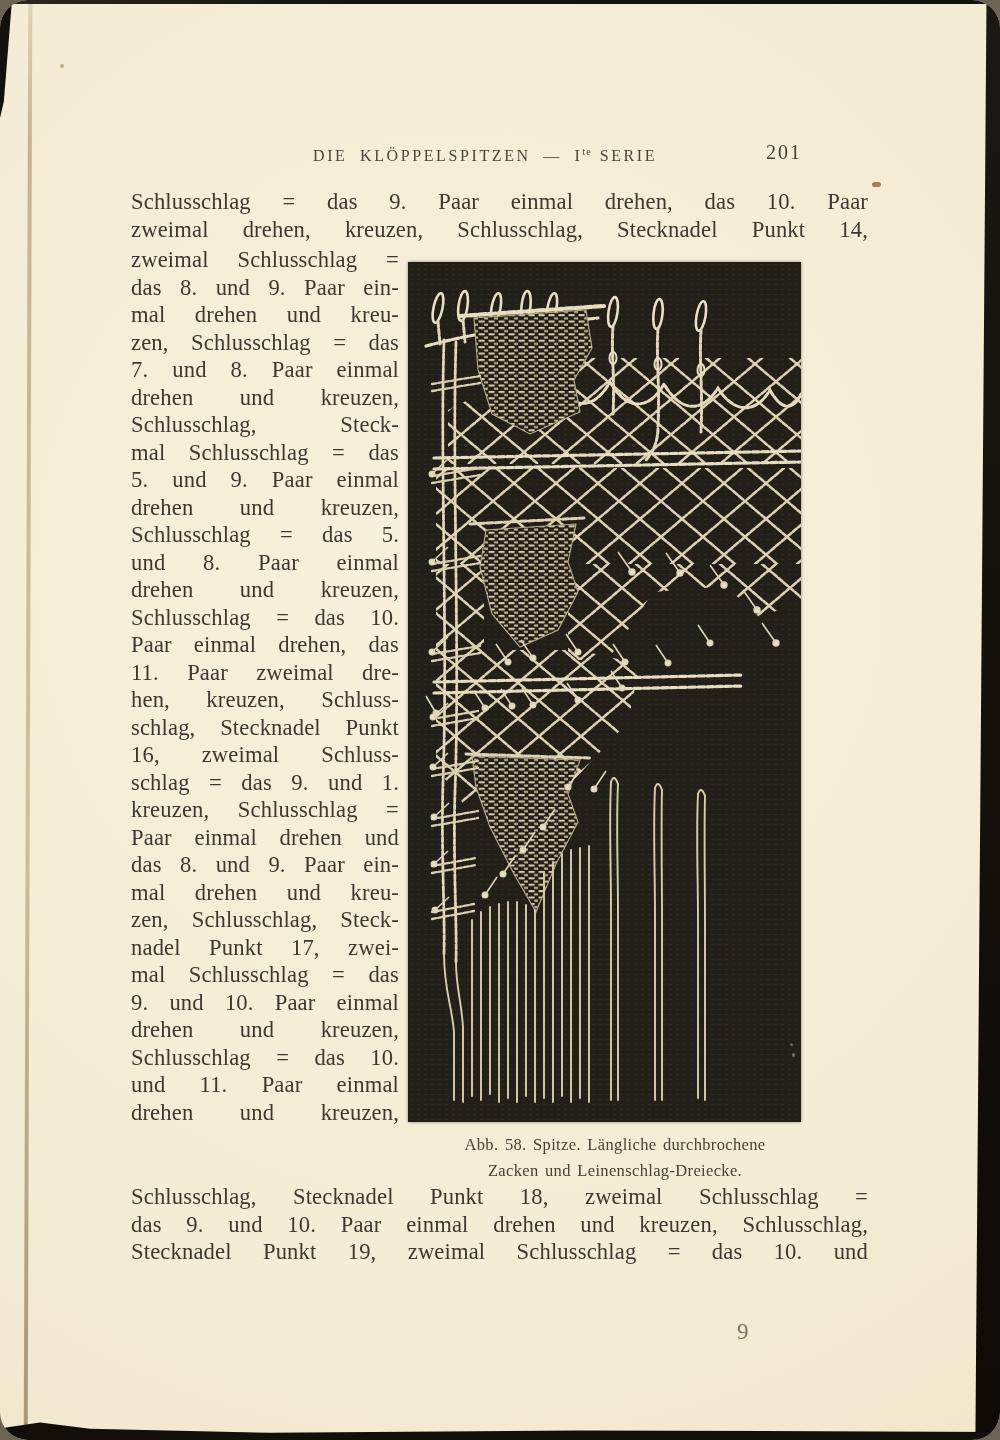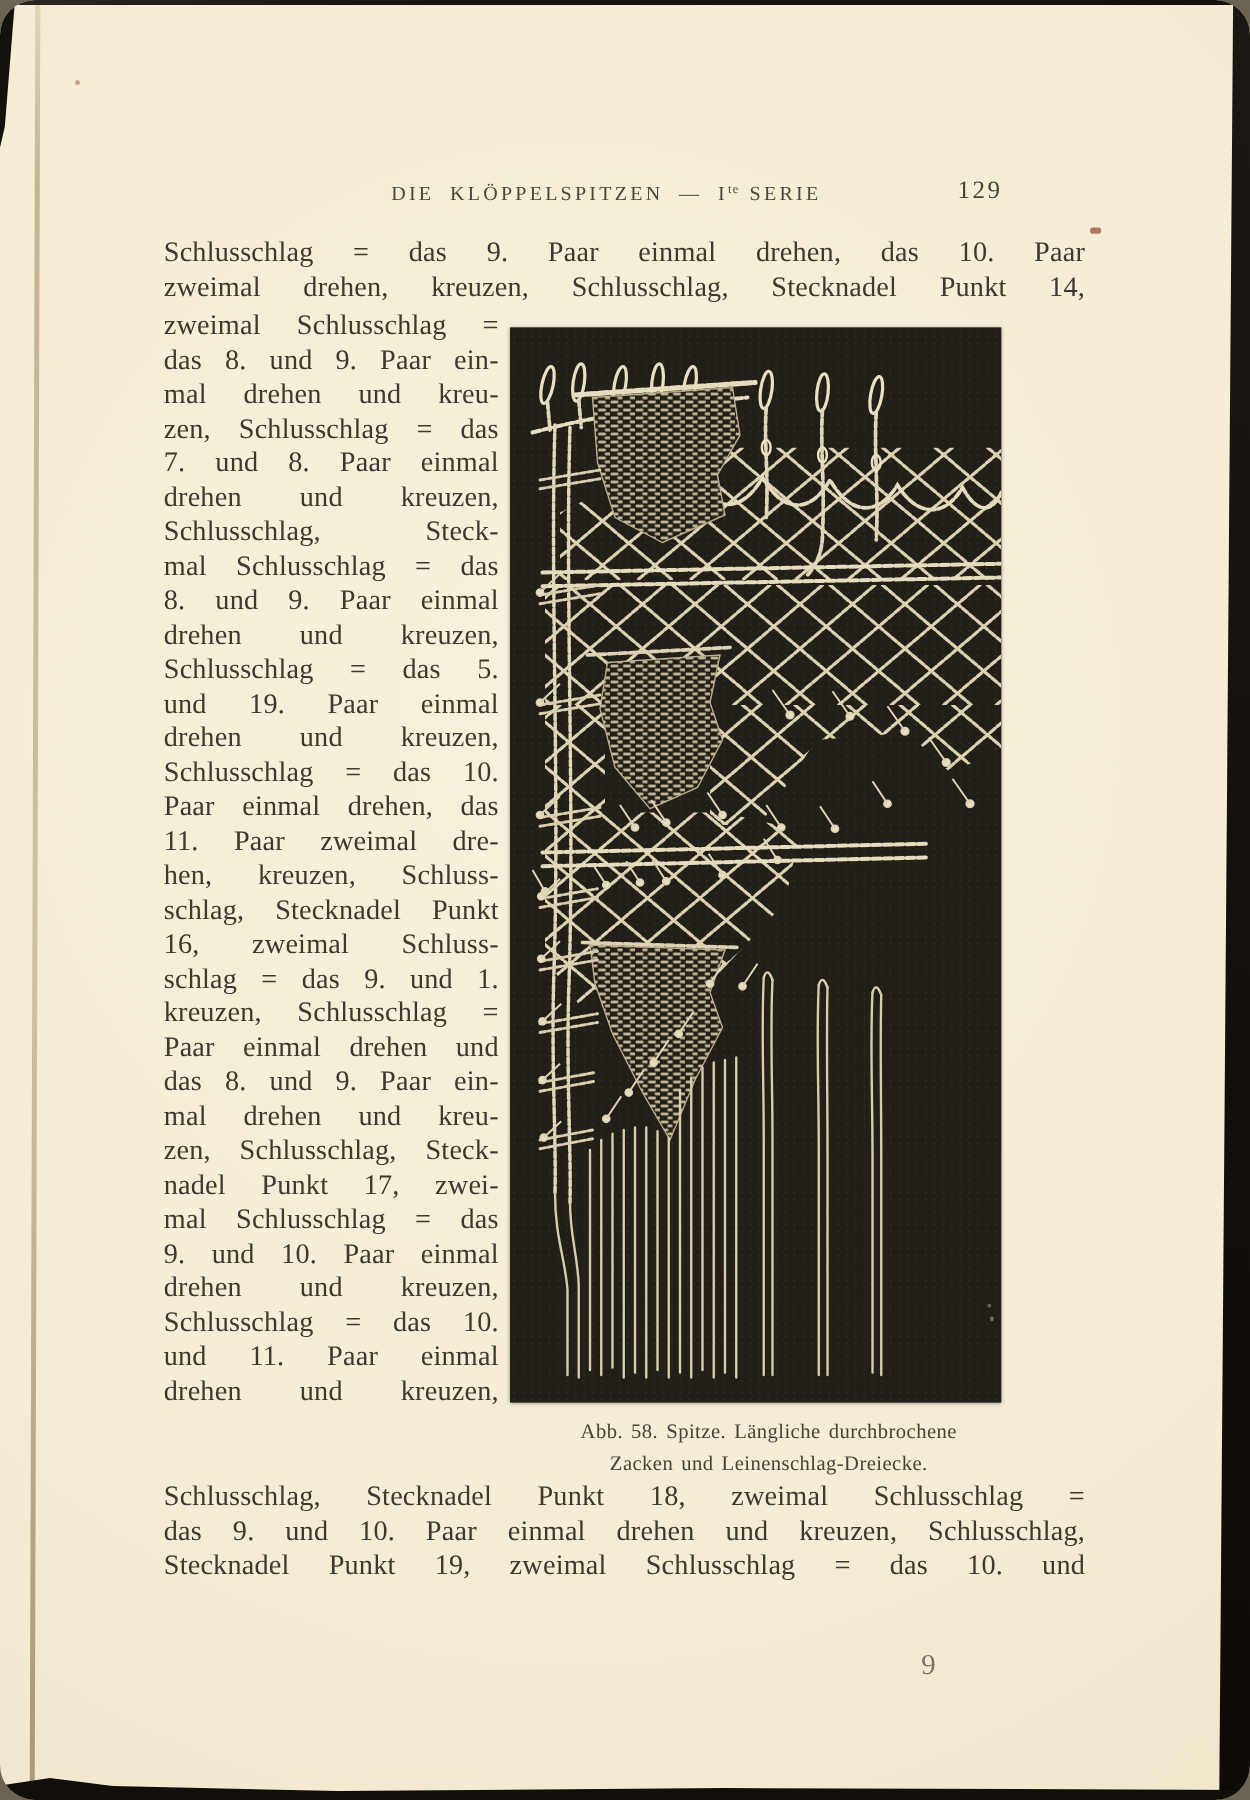--- a/index.html
+++ b/index.html
@@ -50,40 +50,40 @@
     font-size:16.5px;line-height:25.5px;color:#474136;letter-spacing:.35px;word-spacing:2px;}
   
   .signature{position:absolute;left:737px;top:1319px;font-size:23px;color:#7a7263;letter-spacing:1px;}
 </style>
 </head>
 <body>
 
 <div class="page">
 
   <div class="header-title"><span>DIE KLÖPPELSPITZEN — I</span><sup>te</sup><span class="tail">SERIE</span></div>
-  <div class="page-number">129</div>
+  <div class="page-number">201</div>
 
   <div class="intro">
       <div class="line">Schlusschlag = das 9. Paar einmal drehen, das 10. Paar</div>
       <div class="line">zweimal drehen, kreuzen, Schlusschlag, Stecknadel Punkt <b>14,</b></div>
     </div>
 
   <div class="col">
       <div class="line">zweimal Schlusschlag =</div>
       <div class="line">das 8. und 9. Paar ein-</div>
       <div class="line">mal drehen und kreu-</div>
       <div class="line">zen, Schlusschlag = das</div>
       <div class="line">7. und 8. Paar einmal</div>
       <div class="line">drehen und kreuzen,</div>
       <div class="line">Schlusschlag, Steck-</div>
       <div class="line">mal Schlusschlag = das</div>
-      <div class="line">8. und 9. Paar einmal</div>
+      <div class="line">5. und 9. Paar einmal</div>
       <div class="line">drehen und kreuzen,</div>
       <div class="line">Schlusschlag = das 5.</div>
-      <div class="line">und 19. Paar einmal</div>
+      <div class="line">und 8. Paar einmal</div>
       <div class="line">drehen und kreuzen,</div>
       <div class="line">Schlusschlag = das 10.</div>
       <div class="line">Paar einmal drehen, das</div>
       <div class="line">11. Paar zweimal dre-</div>
       <div class="line">hen, kreuzen, Schluss-</div>
       <div class="line">schlag, Stecknadel Punkt</div>
       <div class="line"><b>16,</b> zweimal Schluss-</div>
       <div class="line">schlag = das 9. und 1.</div>
       <div class="line">kreuzen, Schlusschlag =</div>
       <div class="line">Paar einmal drehen und</div>

